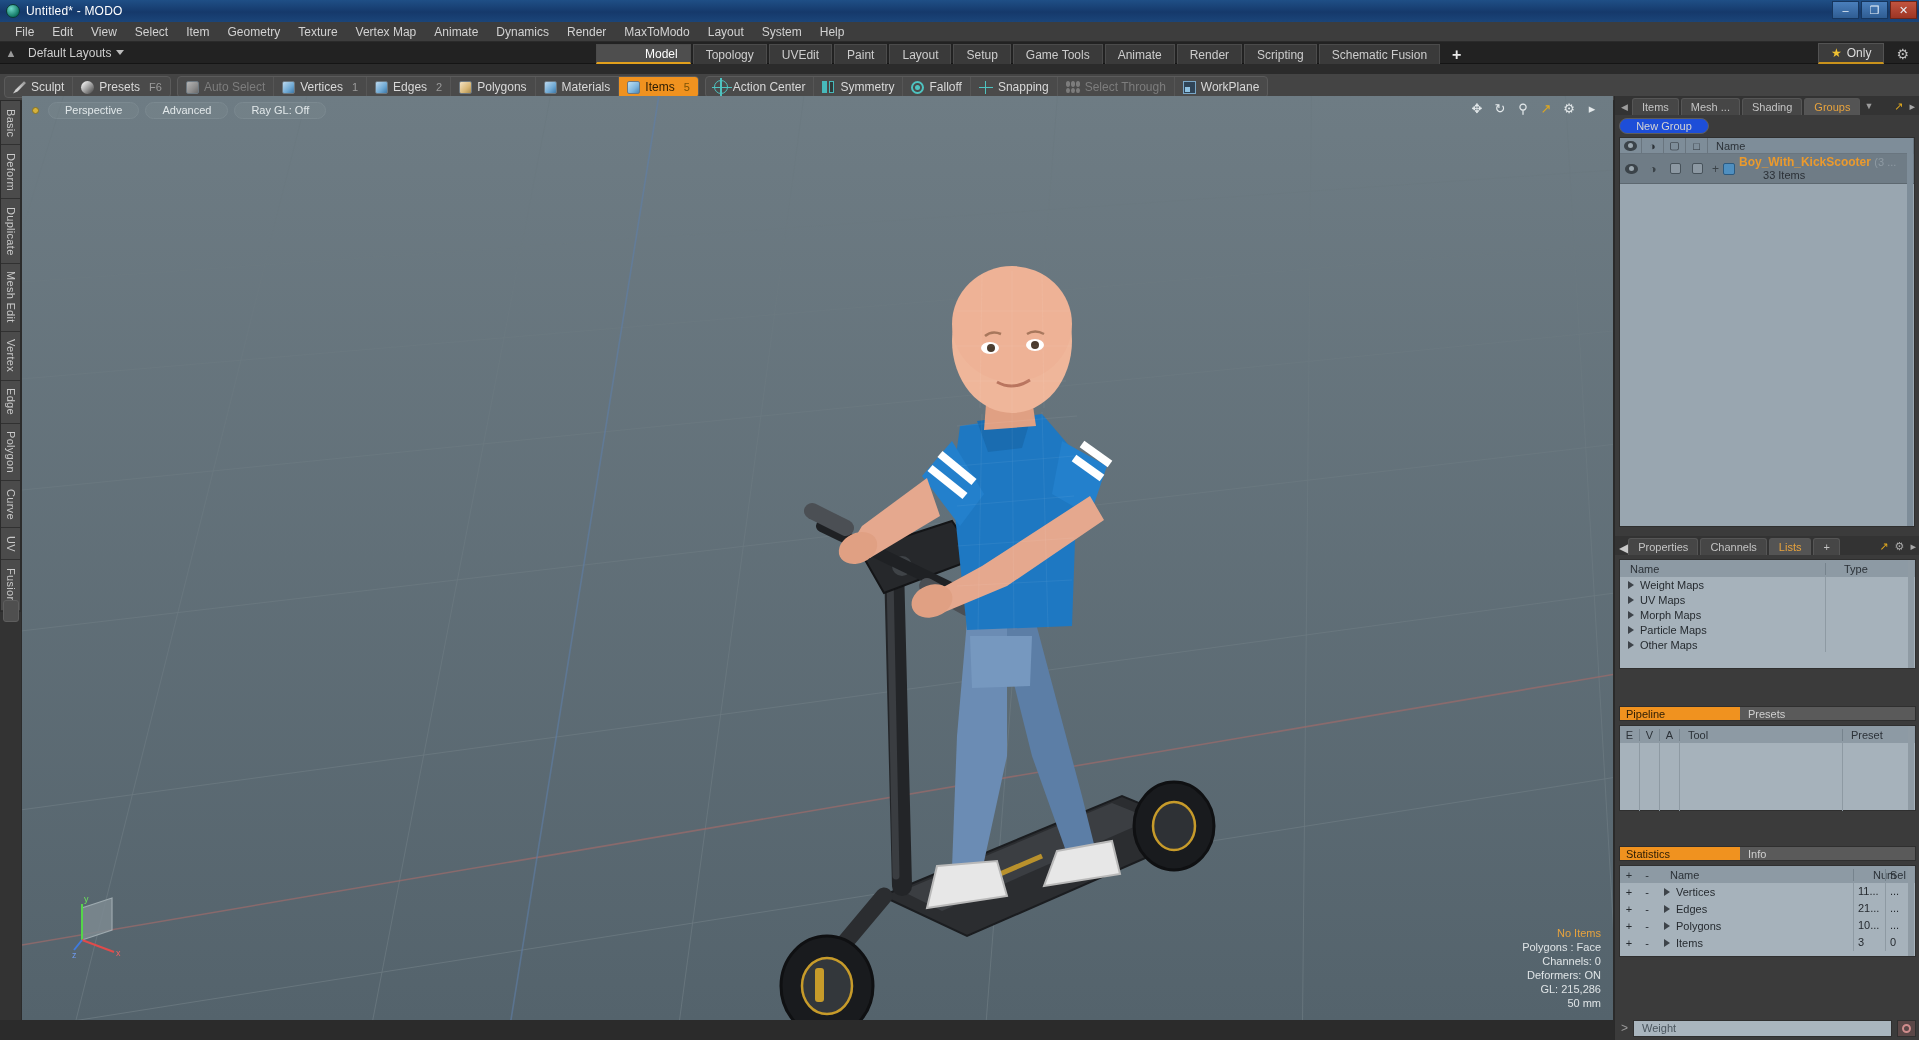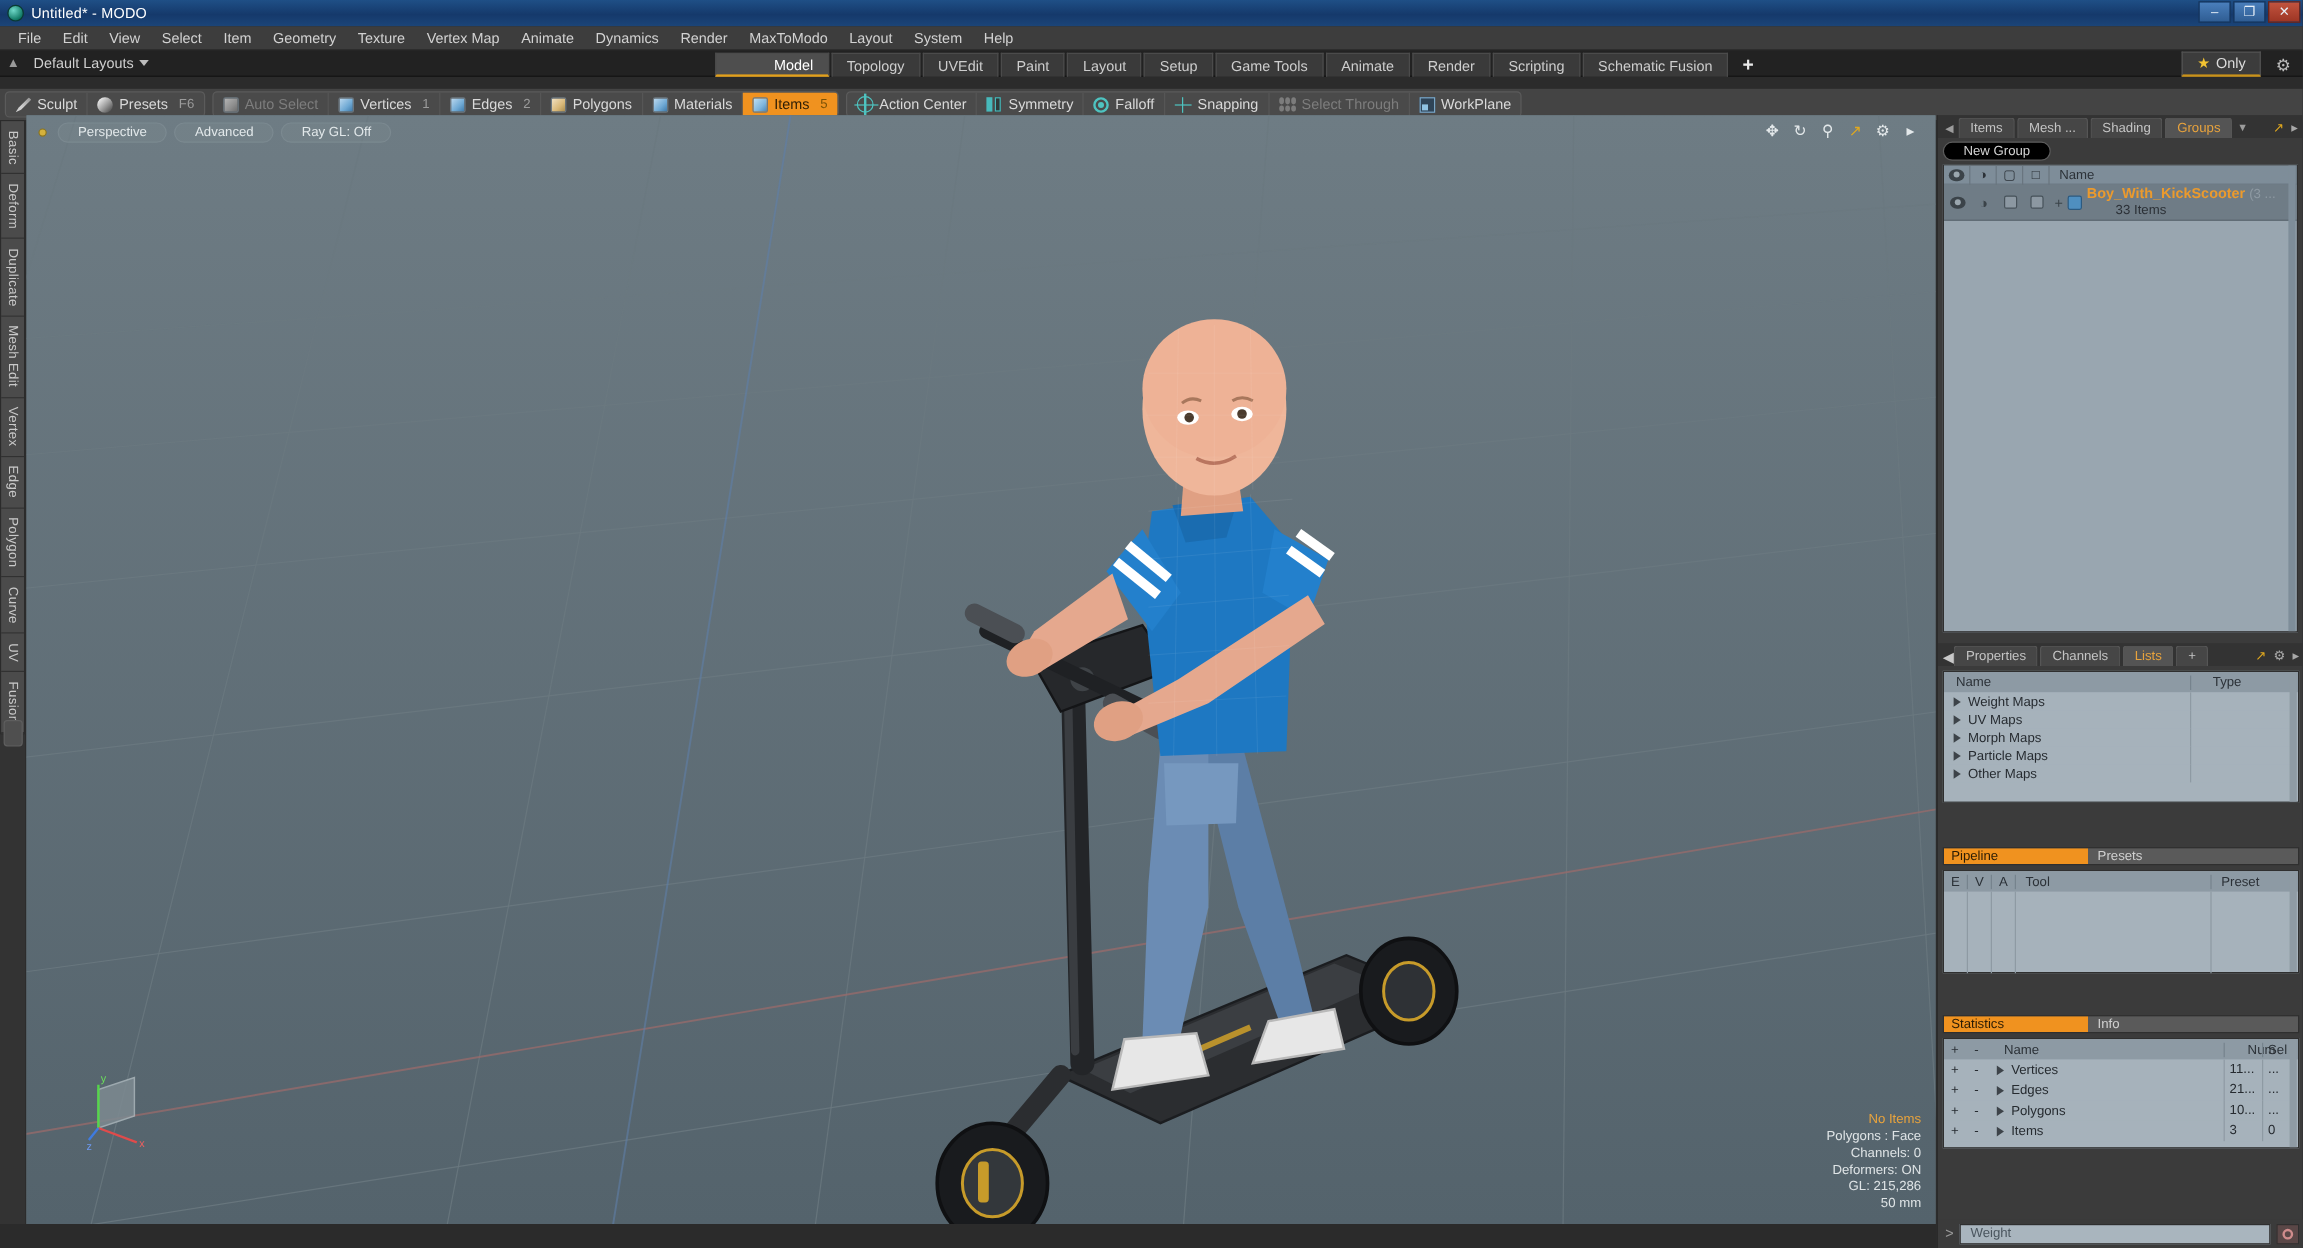--- a/index.html
+++ b/index.html
@@ -199,21 +199,21 @@
     height:17px; padding:0 9px; display:flex;align-items:center;
     font-size:11px;color:#c4c4c4; background:#464646;
     border:1px solid #565656; border-bottom:none; margin-right:2px;
     border-top-left-radius:3px;border-top-right-radius:3px;
   }
   .ptab.active{ background:#545454; color:#e8a33d; }
   .tabrow-right{ position:absolute; right:4px; bottom:2px; display:flex; align-items:center; gap:6px; color:#a8a8a8; font-size:11px;}
 
   .newgroup{
     margin:3px 4px 0 4px; height:16px; width:90px;
-    background:#000000;border:1px solid #5d5d5d;border-radius:8px;
+    background:#1d4ed8;border:1px solid #5d5d5d;border-radius:8px;
     display:flex;align-items:center;justify-content:center;font-size:11px;color:#d4d4d4;
   }
   .listbox{
     margin:3px 4px 0 4px; background:#99a6b0; border:1px solid #2f2f2f;
   }
   .lb-head{
     height:16px; background:#7e8d99; display:flex; align-items:center;
     font-size:11px; color:#2c3238; border-bottom:1px solid #69757f;
   }
   .lb-head .cell{ border-right:1px solid #69757f; height:16px; display:flex;align-items:center;justify-content:center;}

